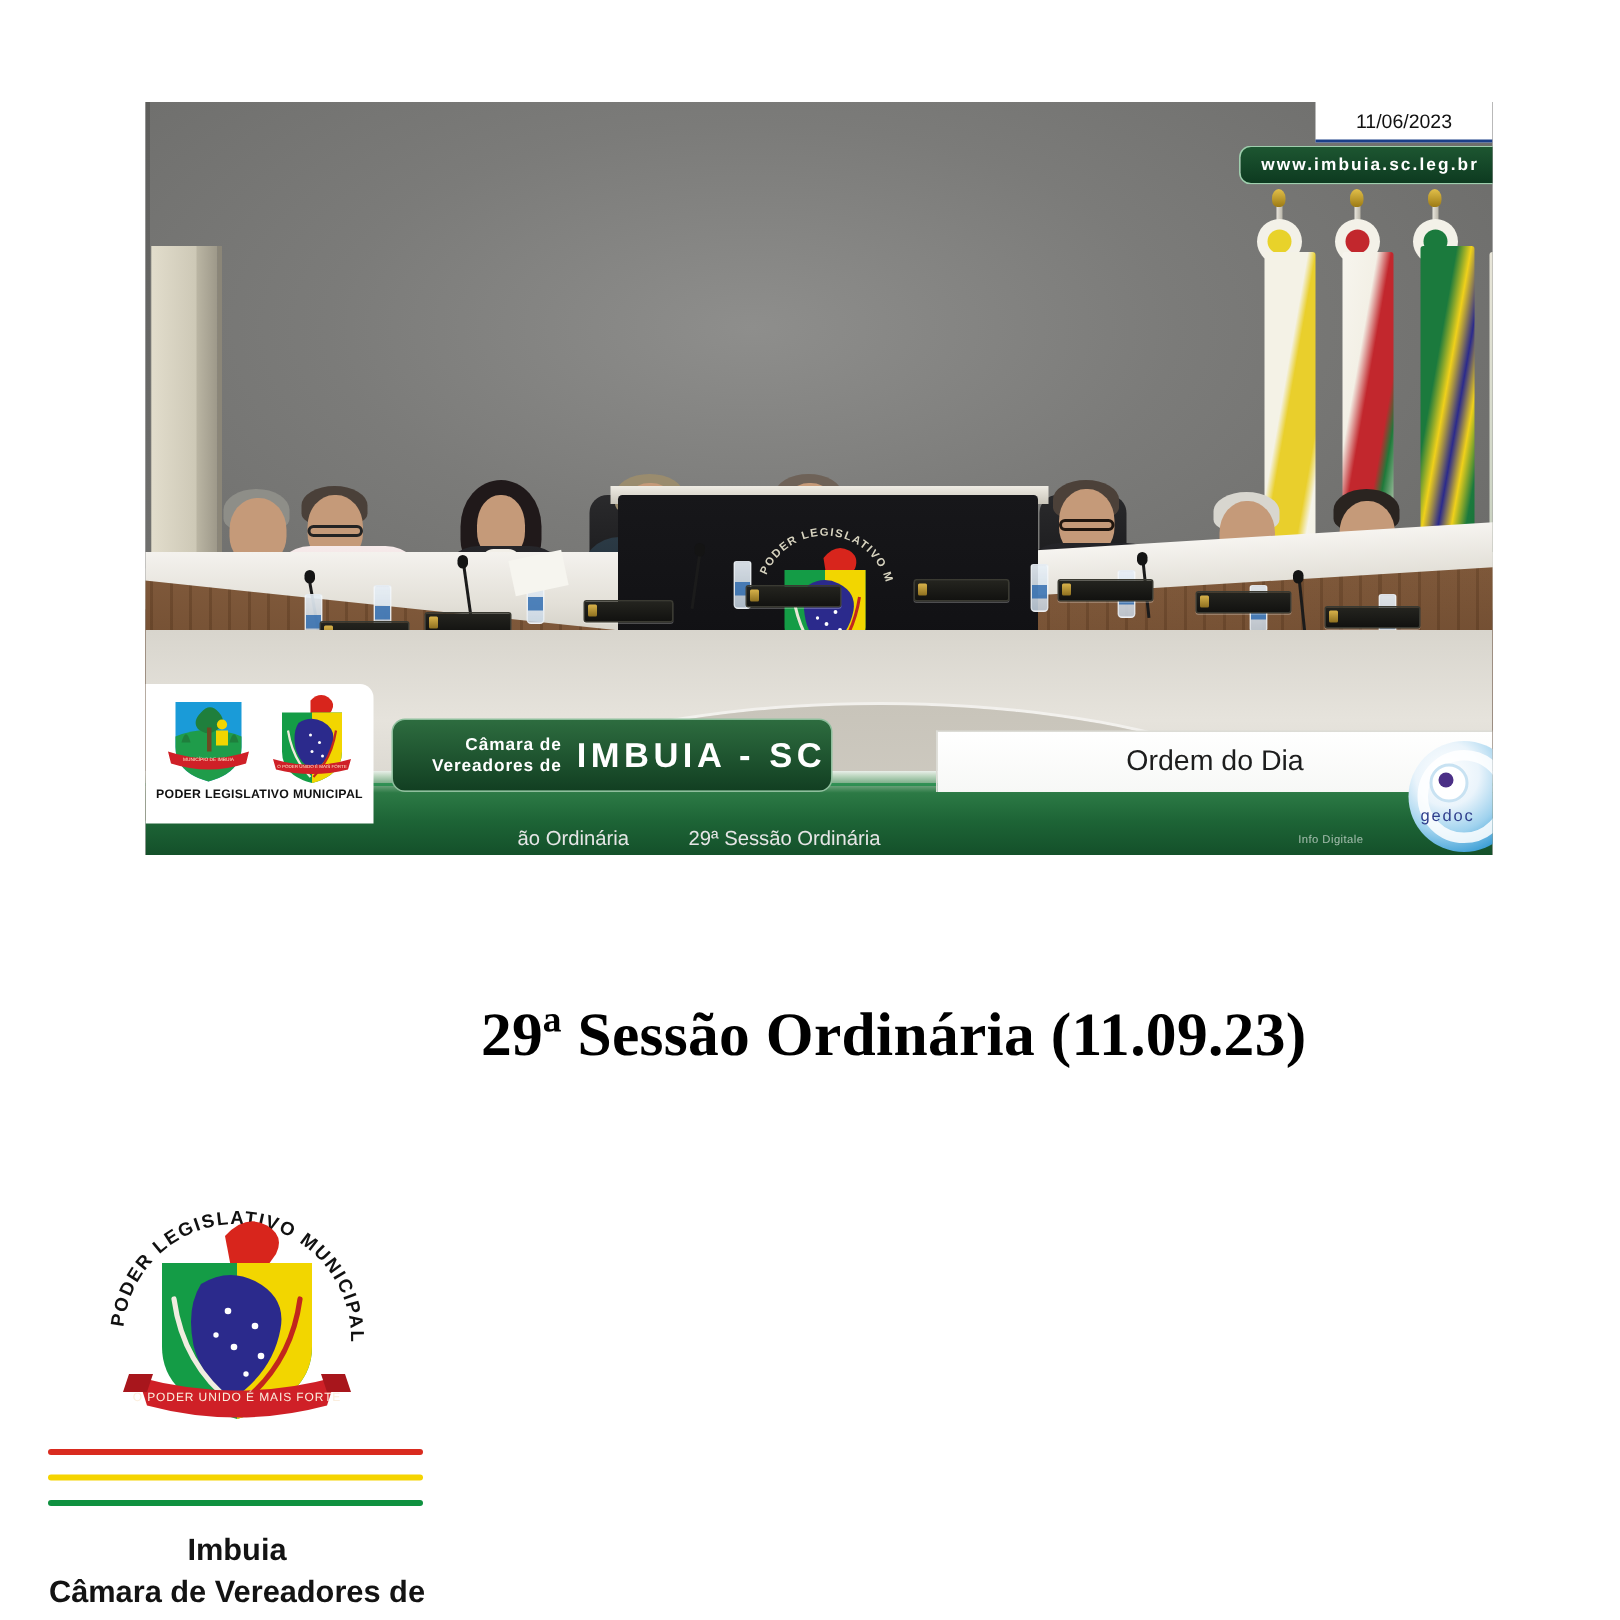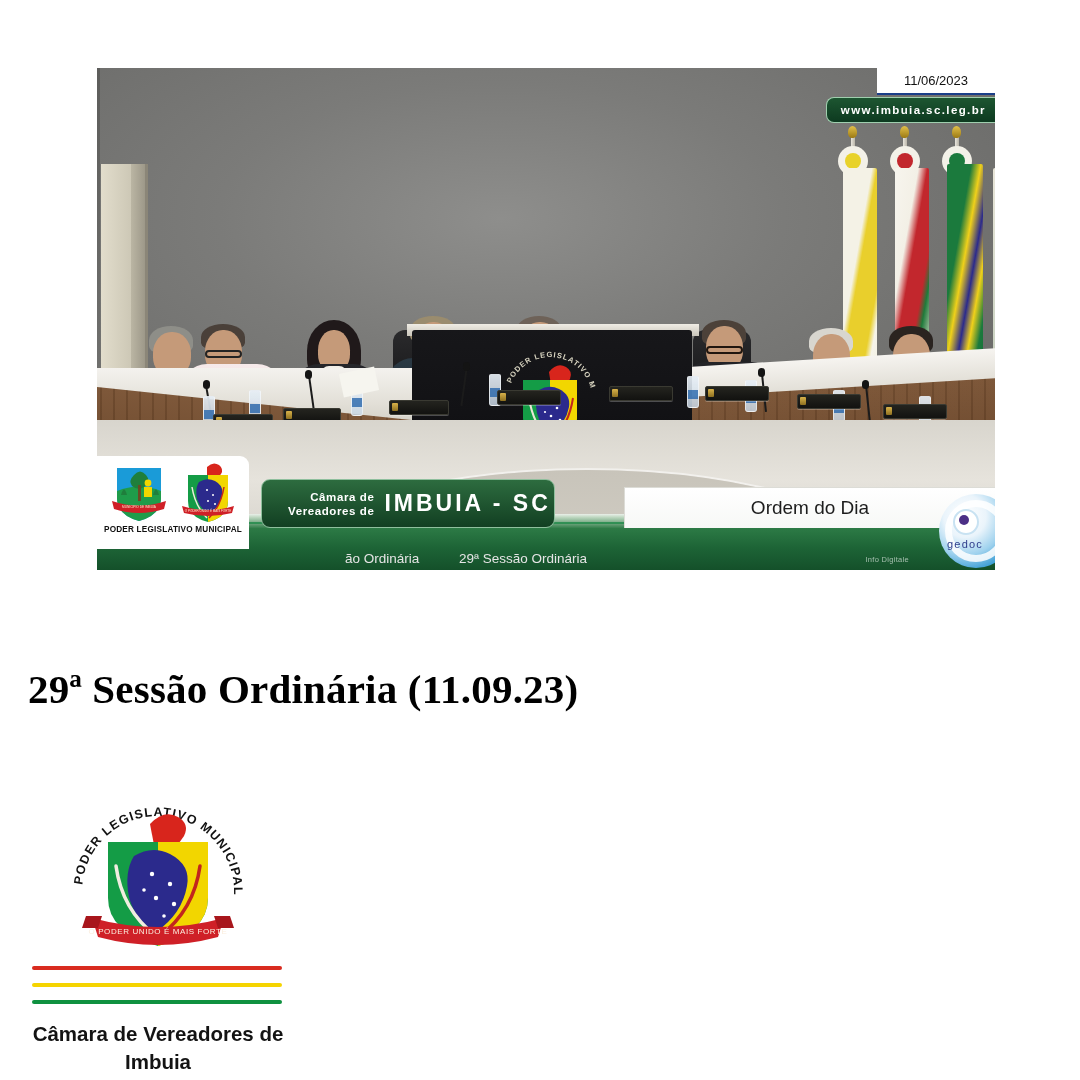--- a/index.html
+++ b/index.html
@@ -219,23 +219,23 @@
     position:absolute;left:8px;bottom:18px;color:#2f3e8c;font-size:11px;
     font-weight:normal;letter-spacing:1.2px;
   }
   .ov-infodig{
     position:absolute;right:86px;bottom:6px;color:rgba(255,255,255,.6);
     font-size:7.5px;letter-spacing:.3px;
   }
 
   
   #session-title{
-    position:absolute;left:0;top:665px;width:871px;text-align:left;
+    position:absolute;left:0;top:665px;width:871px;text-align:right;
     font-family:"Liberation Serif",serif;font-weight:bold;
-    font-size:41px;color:#000;letter-spacing:.2px;padding-left:28px;
+    font-size:41px;color:#000;letter-spacing:.2px;
   }
 
   
   #footer-logo{position:absolute;left:24px;top:800px;width:268px;}
   .crest-wrap{position:relative;width:268px;height:160px;}
   .bars{position:relative;width:250px;margin:6px 0 0 8px;}
   .bar{height:4px;border-radius:2px;margin-bottom:13px;}
   .bar.red{background:#d92b1f;}
   .bar.yellow{background:#f5d400;}
   .bar.green{background:#0f9140;margin-bottom:0;}
@@ -507,16 +507,16 @@
       <path d="M190,116 h16 l4,12 h-16 z" fill="#a8161c"></path>
       <text x="134" y="134" text-anchor="middle" font-size="8" fill="#fbeede" font-family="Liberation Sans, sans-serif" letter-spacing=".6">O PODER UNIDO É MAIS FORTE</text>
     </svg>
   </div>
   <div class="bars">
     <div class="bar red"></div>
     <div class="bar yellow"></div>
     <div class="bar green"></div>
   </div>
   <div id="footer-caption">
+    <div>Imbuia</div>
     <div>Câmara de Vereadores de</div>
-    <div>Imbuia</div>
   </div>
 </div>
 
 </body></html>

